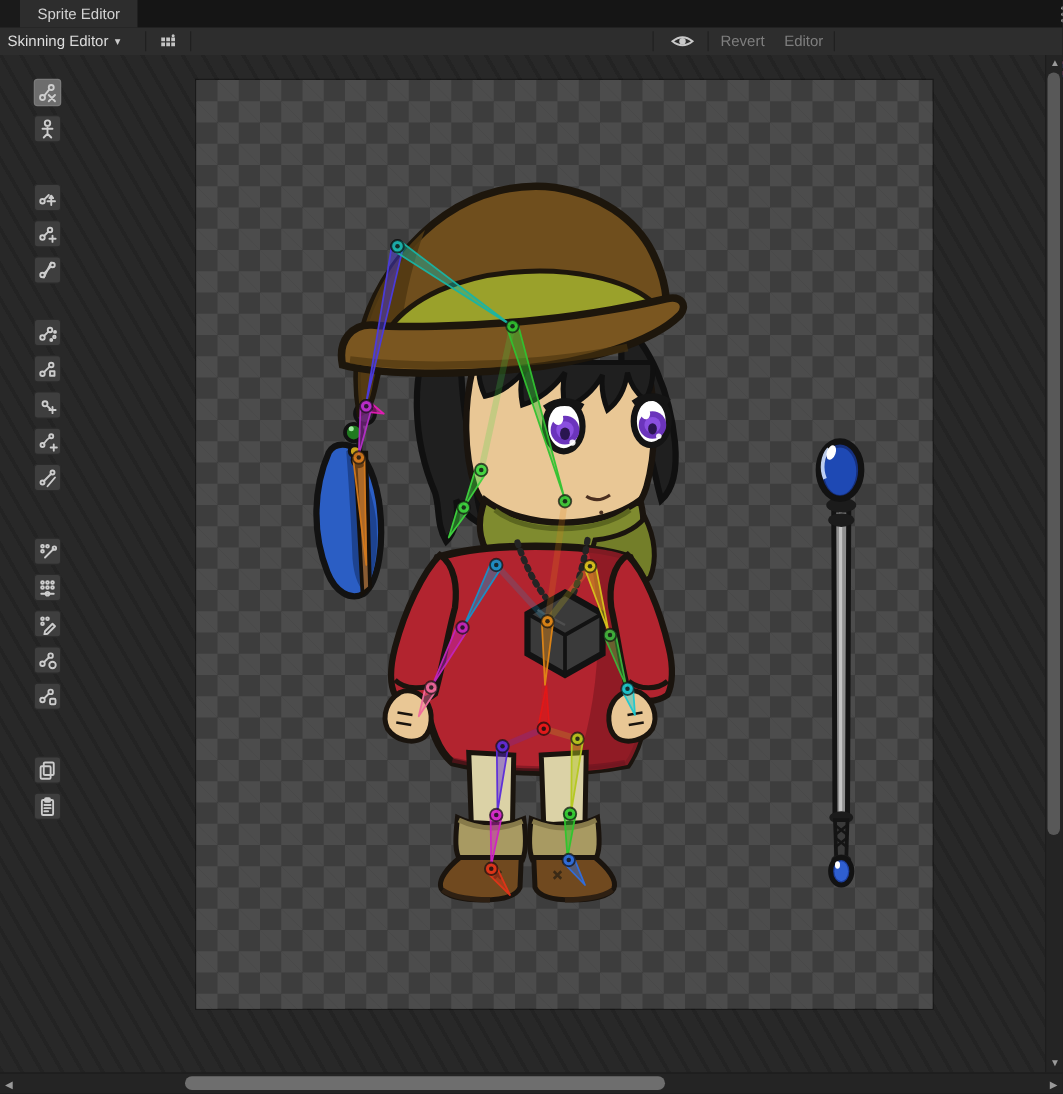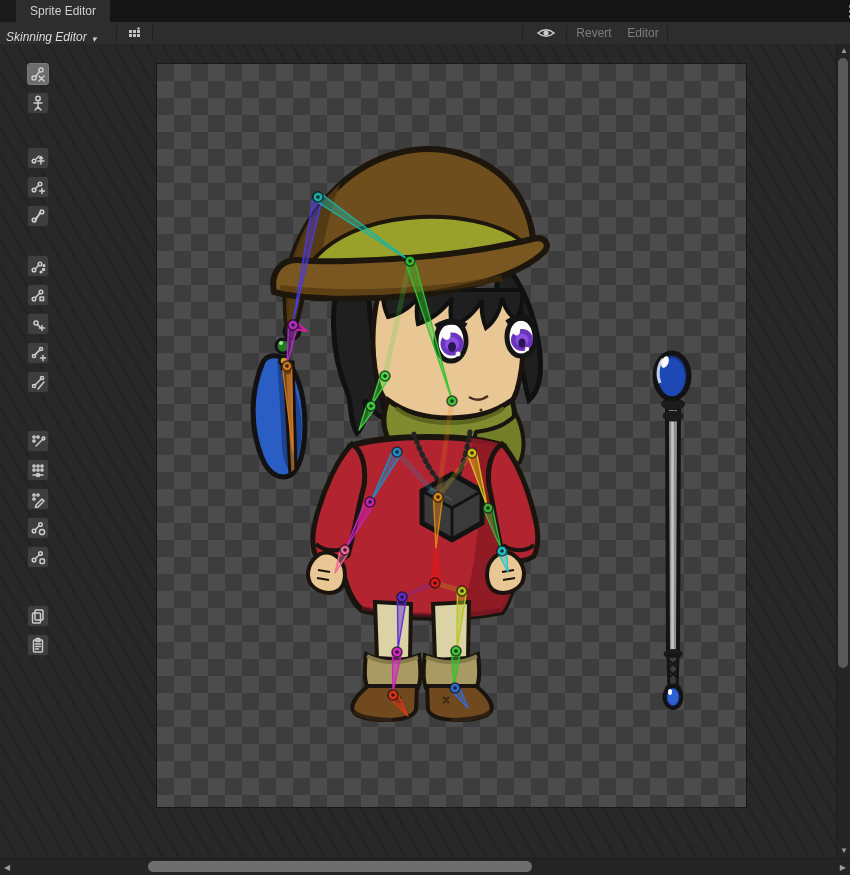--- a/index.html
+++ b/index.html
@@ -9,21 +9,21 @@
   .abs{position:absolute;}
   
   #tabbar{left:16px;top:0;width:850px;height:22px;background:#151515;}
   #tab{left:0;top:0;height:22px;padding:0 14px;background:#2d2d2d;
        display:flex;align-items:center;color:#d2d2d2;font-size:12px;}
   #kebab{right:8px;top:3px;width:16px;height:16px;display:flex;flex-direction:column;
          align-items:center;justify-content:center;gap:2px;cursor:pointer;}
   #kebab i{width:3px;height:3px;border-radius:50%;background:#b5b5b5;}
   #toolbar{left:0;top:22px;width:850px;height:22px;background:#2d2d2d;border-bottom:1px solid #1c1c1c;}
   #toolbar .sep{position:absolute;top:3px;width:1px;height:16px;background:#202020;}
-  #mode-dd{left:6px;top:0;height:22px;display:flex;align-items:flex-end;gap:5px;color:#dcdcdc;cursor:pointer;font-style:italic;}
+  #mode-dd{left:6px;top:0;height:22px;display:flex;align-items:center;gap:5px;color:#dcdcdc;cursor:pointer;}
   #mode-caret{font-size:9px;color:#cdcdcd;}
   .tbbtn{top:2px;height:18px;display:flex;align-items:center;justify-content:center;cursor:pointer;}
   .tbtext{color:#7e7e7e;font-size:12px;}
   #swatch{left:673px;top:25px;width:26px;height:14px;border-radius:2px;background:#0a0a0a;
           border:1px solid #000;display:flex;align-items:center;justify-content:center;gap:1px;cursor:pointer;}
   #swatch i{width:5px;height:9px;}
   #slider-track{left:712px;top:31px;width:133px;height:2px;background:#5e5e5e;}
   #slider-knob{left:705px;top:25px;width:13px;height:13px;border-radius:50%;background:#a2a2a2;
                border:1px solid #6e6e6e;cursor:pointer;}
   .chip{top:26px;width:13px;height:13px;border:1px solid #0c0c0c;cursor:pointer;}

